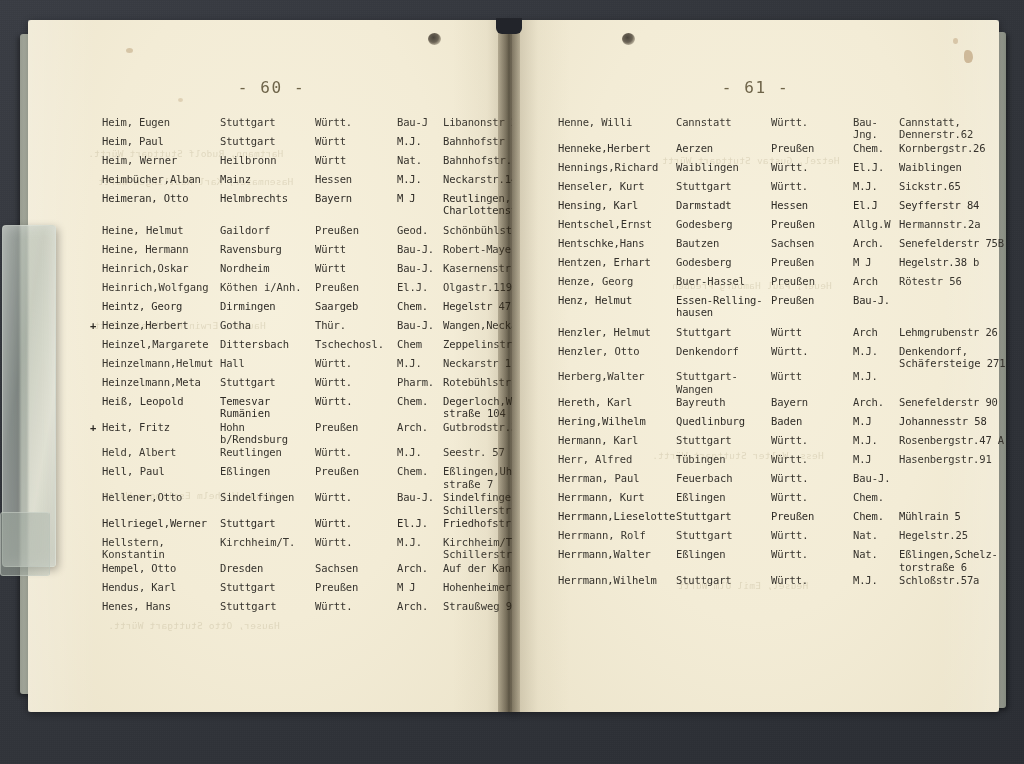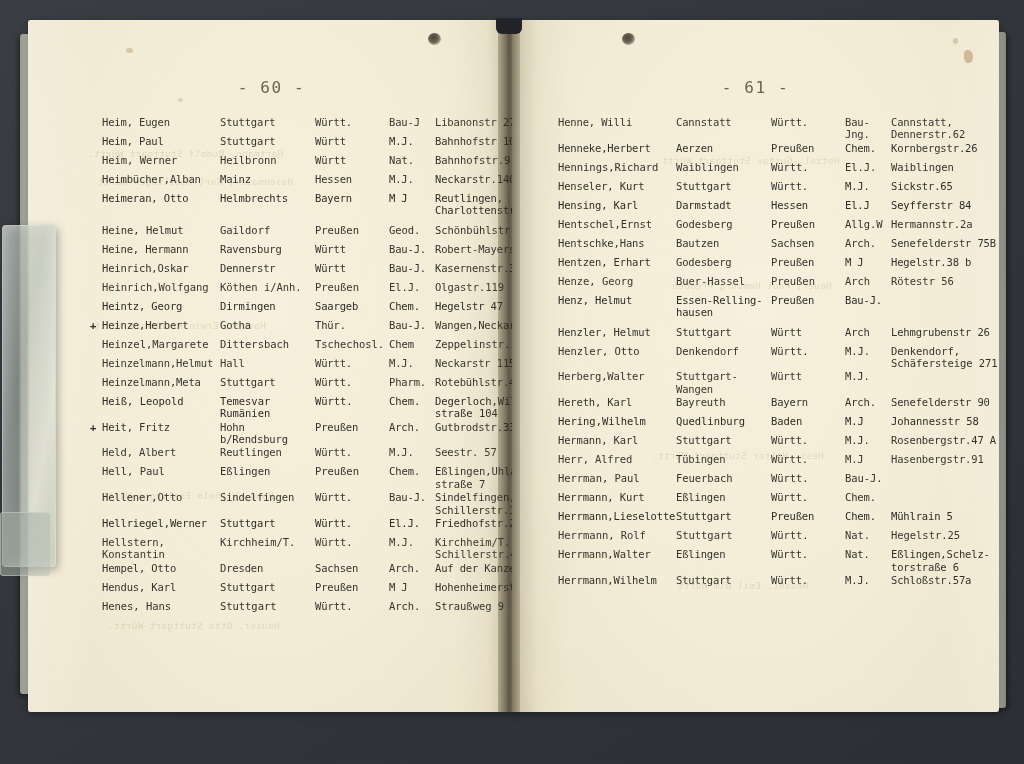--- a/index.html
+++ b/index.html
@@ -194,21 +194,21 @@
   .cell {
     font-size: 10.5px;
     line-height: 12.4px;
     color: #35322c;
     white-space: pre-line;
     letter-spacing: -0.15px;
   }
   .c-mark  { width: 12px; text-align: left; font-weight: bold; color: #2b2823; }
   .c-name  { width: 118px; }
   .c-place { width: 95px; }
-  .c-state { width: 74px; }
+  .c-state { width: 82px; }
   .c-fach  { width: 46px; }
   .c-addr  { width: 128px; overflow: hidden; }
 
   #page-left .roster  { padding-left: 62px; }
   #page-right .roster { padding-left: 34px; }
 
   
   .row:nth-child(3n)   .cell { letter-spacing: -0.05px; }
   .row:nth-child(4n+1) .cell { color: #3a3730; }
   .row:nth-child(5n)   .cell { color: #2e2b26; }
@@ -291,21 +291,21 @@
           <div class="cell c-mark"></div>
           <div class="cell c-name">Heine, Hermann</div>
           <div class="cell c-place">Ravensburg</div>
           <div class="cell c-state">Württ</div>
           <div class="cell c-fach">Bau-J.</div>
           <div class="cell c-addr">Robert-Mayerstr 5</div>
         </div>
         <div class="row">
           <div class="cell c-mark"></div>
           <div class="cell c-name">Heinrich,Oskar</div>
-          <div class="cell c-place">Dennerstr</div>
+          <div class="cell c-place">Nordheim</div>
           <div class="cell c-state">Württ</div>
           <div class="cell c-fach">Bau-J.</div>
           <div class="cell c-addr">Kasernenstr.39</div>
         </div>
         <div class="row">
           <div class="cell c-mark"></div>
           <div class="cell c-name">Heinrich,Wolfgang</div>
           <div class="cell c-place">Köthen i/Anh.</div>
           <div class="cell c-state">Preußen</div>
           <div class="cell c-fach">El.J.</div>

